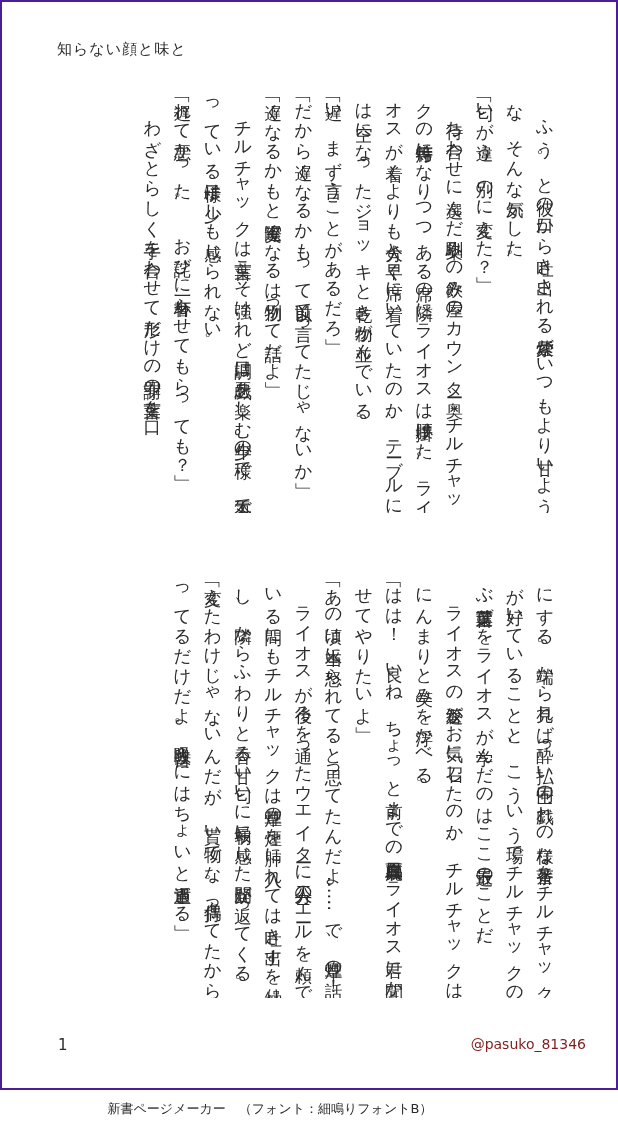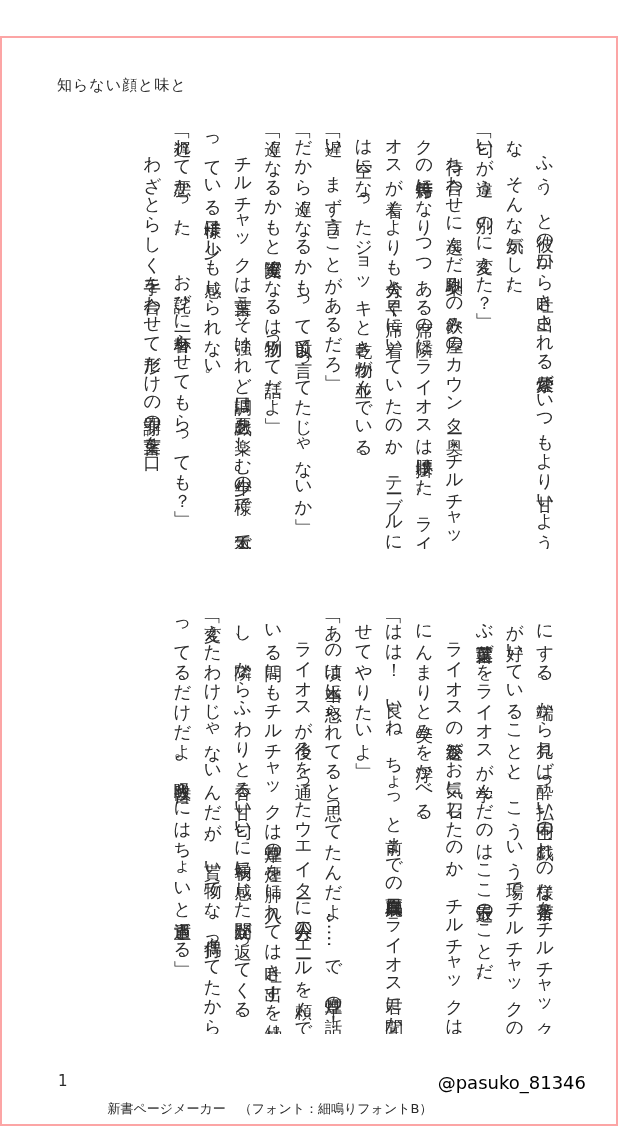--- a/index.html
+++ b/index.html
@@ -3,42 +3,42 @@
 <meta charset="utf-8">
 <style>
   html,body{margin:0;padding:0;}
   body{
     width:618px;height:1132px;position:relative;background:#ffffff;
     font-family:"DejaVu Sans","Liberation Sans",sans-serif;
     color:#2b2b2b;overflow:hidden;
   }
   .page{
     position:absolute;left:0;top:0;width:614px;height:1086px;
-    border:2px solid #fca5a5;background:#ffffff;margin-top:36px;
+    border:2px solid #4c1d95;background:#ffffff;
   }
   .page-title{
     position:absolute;left:55px;top:38px;
     font-size:15px;line-height:1.2;letter-spacing:1px;color:#2b2b2b;
   }
   .vblock{
     position:absolute;right:56px;width:514px;height:422px;
     writing-mode:vertical-rl;text-orientation:mixed;
     font-size:17.5px;line-height:30.2px;letter-spacing:0;
     color:#2b2b2b;overflow:hidden;
   }
   .block-upper{top:89px;}
   .block-lower{top:574px;}
   .vblock p{margin:0;padding:0;text-indent:0;}
   .page-num{
     position:absolute;left:56px;top:1034px;
     font-size:15px;line-height:1.2;color:#2b2b2b;
   }
   .author-handle{
     position:absolute;right:30px;top:1034px;
-    font-size:18px;line-height:1.2;color:#000000;
+    font-size:14px;line-height:1.2;color:#7f1d1d;
   }
   .caption{
     position:absolute;left:0;top:1100px;width:540px;
     text-align:center;font-size:13px;line-height:1.4;color:#2b2b2b;
   }
 </style>
 </head>
 <body>
 
 <div class="page">

